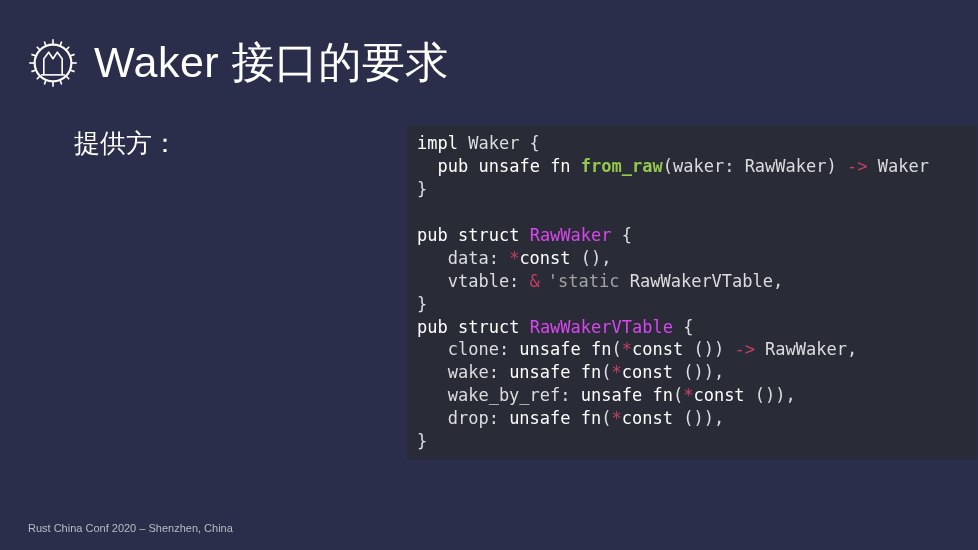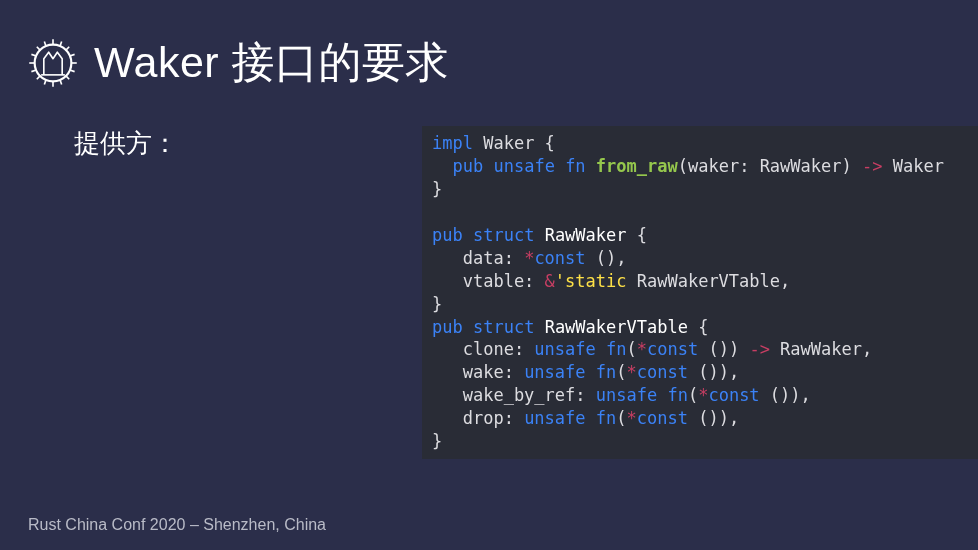--- a/index.html
+++ b/index.html
@@ -20,21 +20,21 @@
   }
   .logo svg { display: block; }
   .title {
     font-size: 43px;
     font-weight: 400;
     letter-spacing: 0.5px;
   }
   .content {
     display: flex;
     padding: 34px 0 0 74px;
-    gap: 68px;
+    gap: 53px;
   }
   .left-col {
     width: 280px;
     flex: 0 0 280px;
   }
   .subheading {
     font-size: 26px;
     font-weight: 400;
   }
   .body-text {
@@ -46,31 +46,31 @@
   .code-block {
     background: #292c36;
     font-family: "DejaVu Sans Mono", Menlo, Consolas, monospace;
     font-size: 17px;
     line-height: 1.35;
     padding: 6px 10px 6px 10px;
     width: 570px;
     white-space: pre;
     color: #dcdce0;
   }
-  .kw   { color: #3b82f6; }  
+  .kw   { color: #ffffff; }  
   
   .fn   { color: #95c74d; font-weight: bold; }
-  .ty   { color: #ffffff; }  
+  .ty   { color: #d946ef; }  
   .op   { color: #c73e63; }  
-  .lt   { color: #fde047; }  
+  .lt   { color: #a3a3a3; margin-left: 8px; }  
   .footer {
     position: absolute;
     left: 28px;
     bottom: 16px;
-    font-size: 16px;
+    font-size: 11px;
     color: #b9bbc7;
   }
 </style>
 </head>
 <body>
 
 <div class="header">
   <span class="logo">
     <svg width="54" height="54" viewBox="0 0 100 100">
       <g fill="none" stroke="#ffffff" stroke-width="4">

